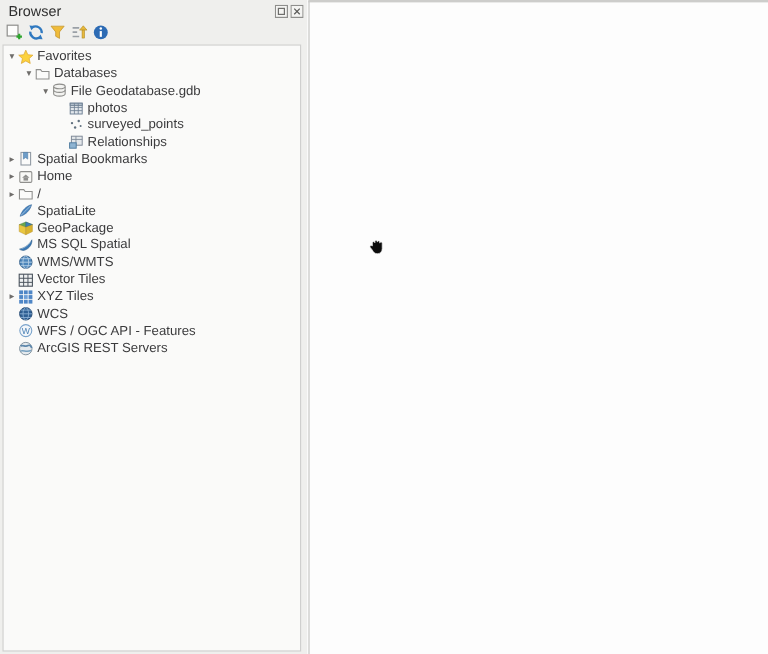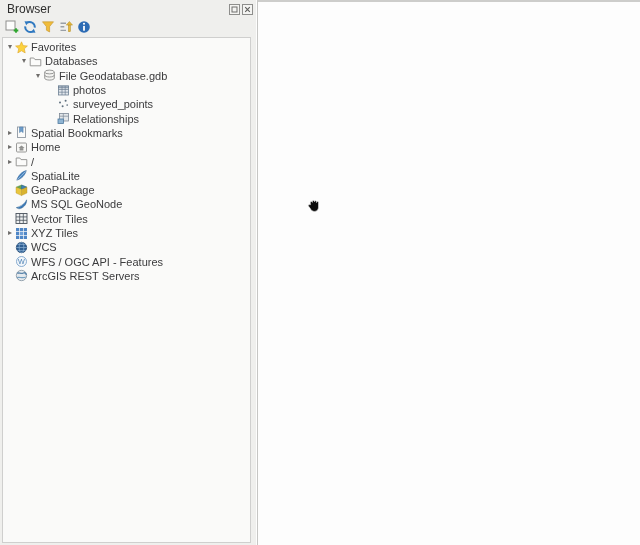--- a/index.html
+++ b/index.html
@@ -225,21 +225,32 @@
         <span class="tree-label">GeoPackage</span>
       </div>
       <div class="tree-row" style="padding-left: 2px;">
         <span class="expander"></span>
         <span class="tree-icon">
           <svg viewBox="0 0 13 13" width="13" height="13">
             <path d="M1.2 9.6 C4.4 8.8 9.2 6.6 11.6 1.8 C12 5.4 9.6 9.2 5.4 10.6 C4 11 2.4 10.6 1.2 9.6 Z" fill="#3a78b5" stroke="#28567f" stroke-width="0.4"></path>
             <path d="M3 9.2 C5.8 8.2 8.6 6.4 10.2 3.6" stroke="#cfe0ef" stroke-width="0.5" fill="none"></path>
           </svg>
         </span>
-        <span class="tree-label">MS SQL GeoNode</span>
+        <span class="tree-label">MS SQL Spatial</span>
+      </div>
+      <div class="tree-row" style="padding-left: 2px;">
+        <span class="expander"></span>
+        <span class="tree-icon">
+          <svg viewBox="0 0 13 13" width="13" height="13">
+            <circle cx="6.5" cy="6.5" r="5.2" fill="#4d86bb" stroke="#2a5580" stroke-width="0.7"></circle>
+            <ellipse cx="6.5" cy="6.5" rx="2.4" ry="5.2" fill="none" stroke="#bcd4e8" stroke-width="0.7"></ellipse>
+            <path d="M1.3 6.5 h10.4 M2.1 3.6 h8.8 M2.1 9.4 h8.8" stroke="#bcd4e8" stroke-width="0.7"></path>
+          </svg>
+        </span>
+        <span class="tree-label">WMS/WMTS</span>
       </div>
       <div class="tree-row" style="padding-left: 2px;">
         <span class="expander"></span>
         <span class="tree-icon">
           <svg viewBox="0 0 13 13" width="13" height="13">
             <rect x="1" y="1.5" width="11" height="10" fill="#eef0f1" stroke="#49525c" stroke-width="0.9"></rect>
             <path d="M1 4.9 h11 M1 8.3 h11 M4.7 1.5 v10 M8.3 1.5 v10" stroke="#49525c" stroke-width="0.8"></path>
           </svg>
         </span>
         <span class="tree-label">Vector Tiles</span>

